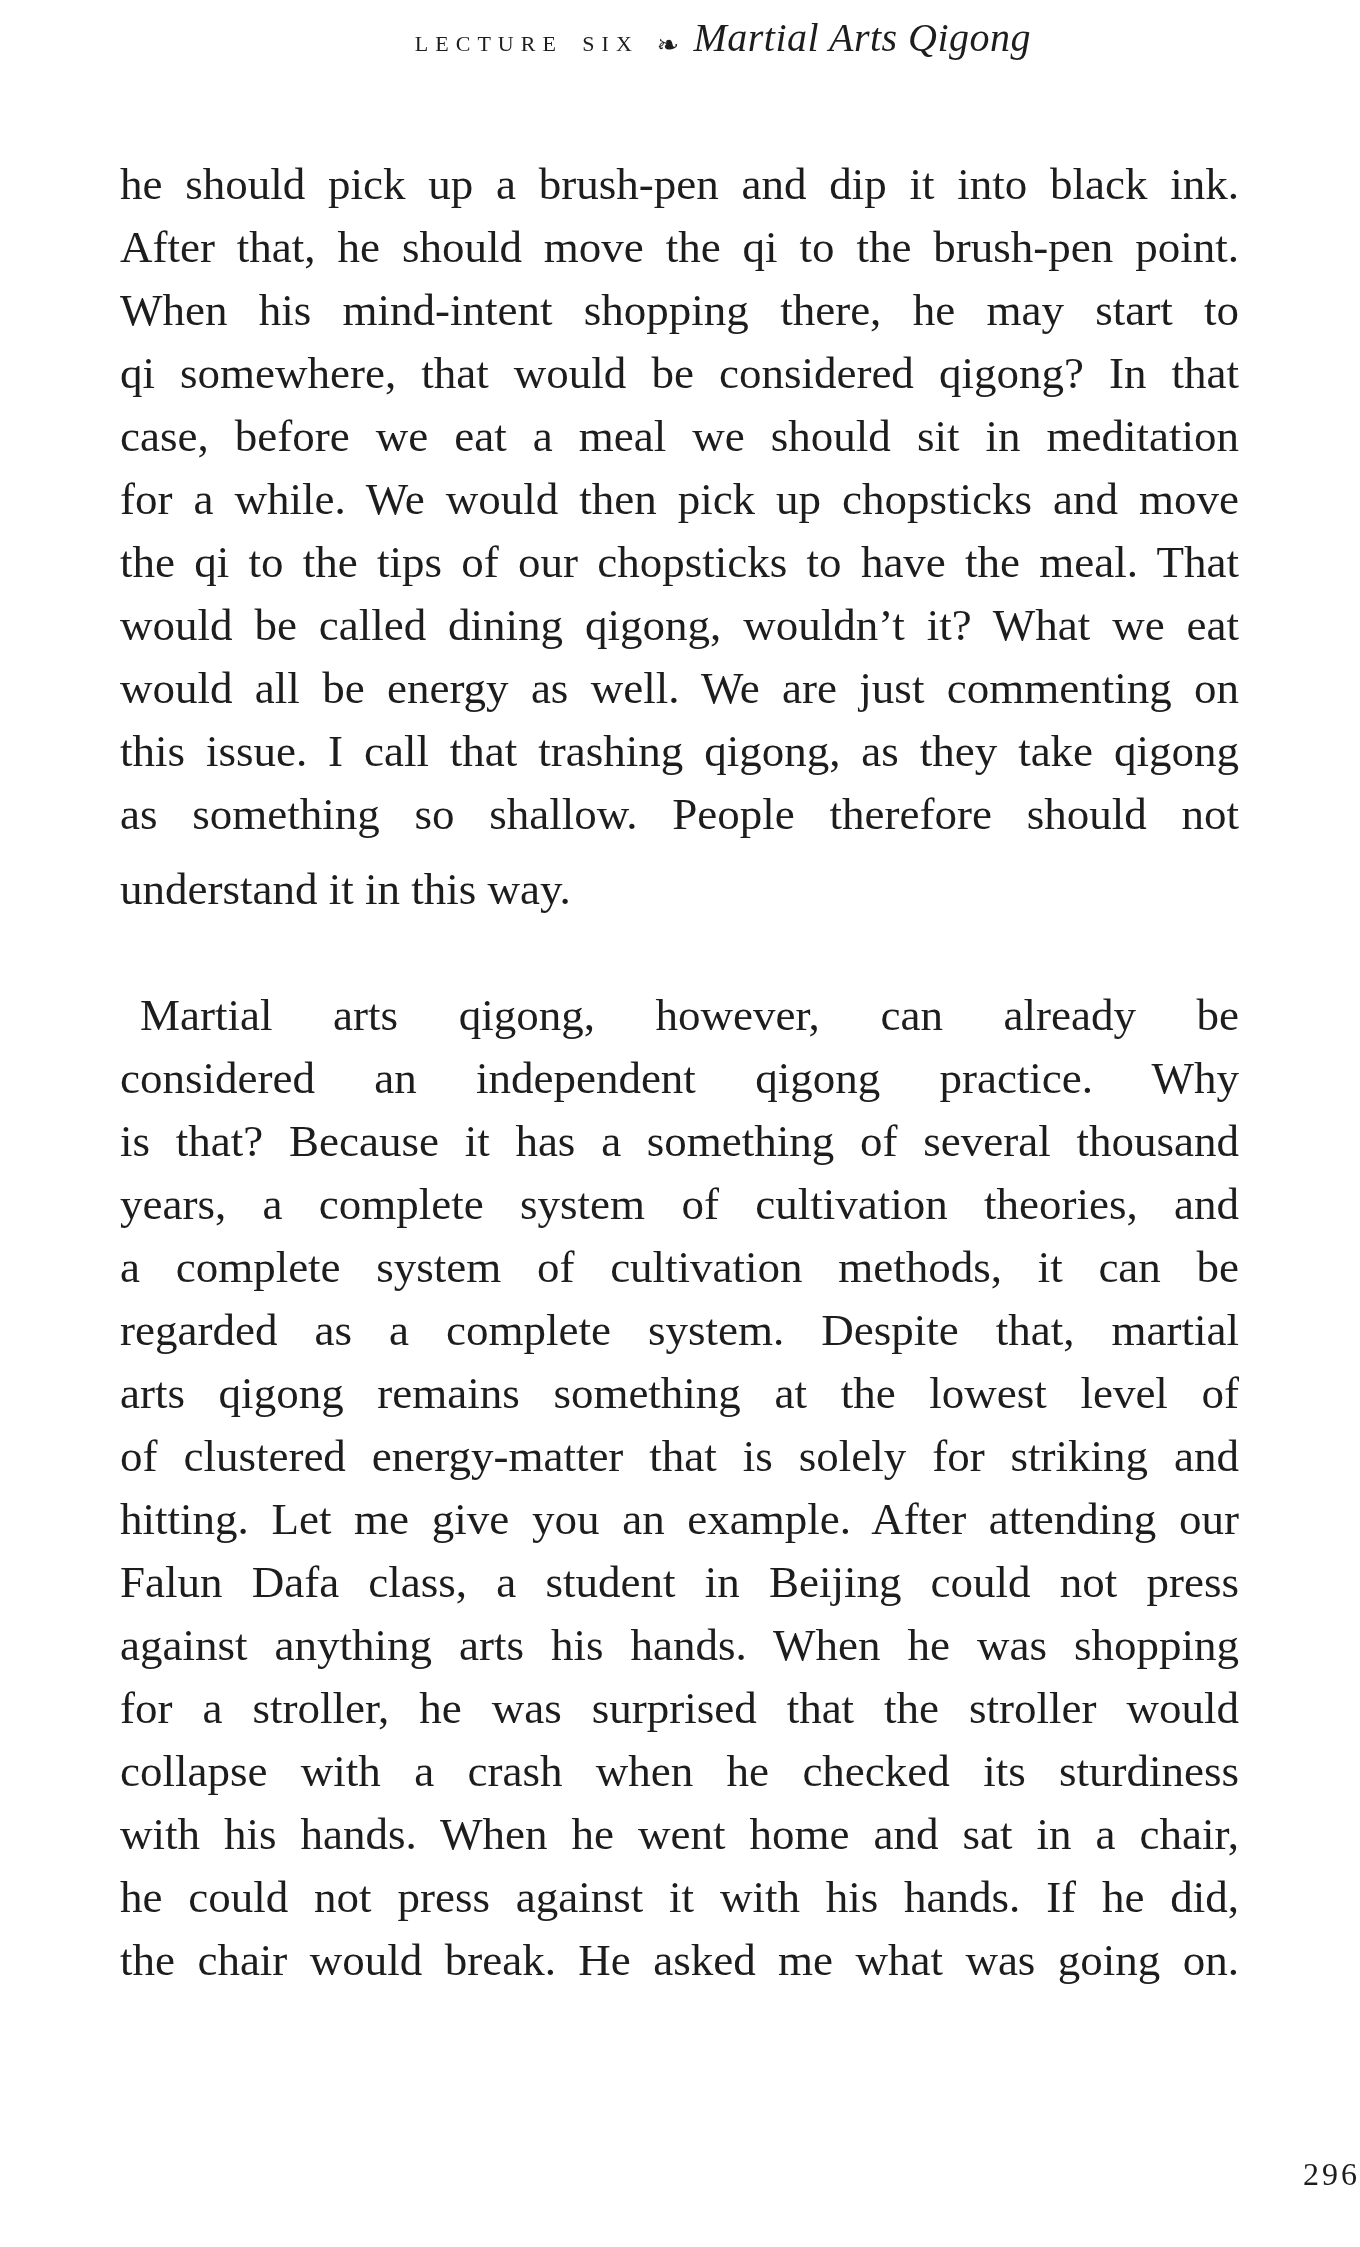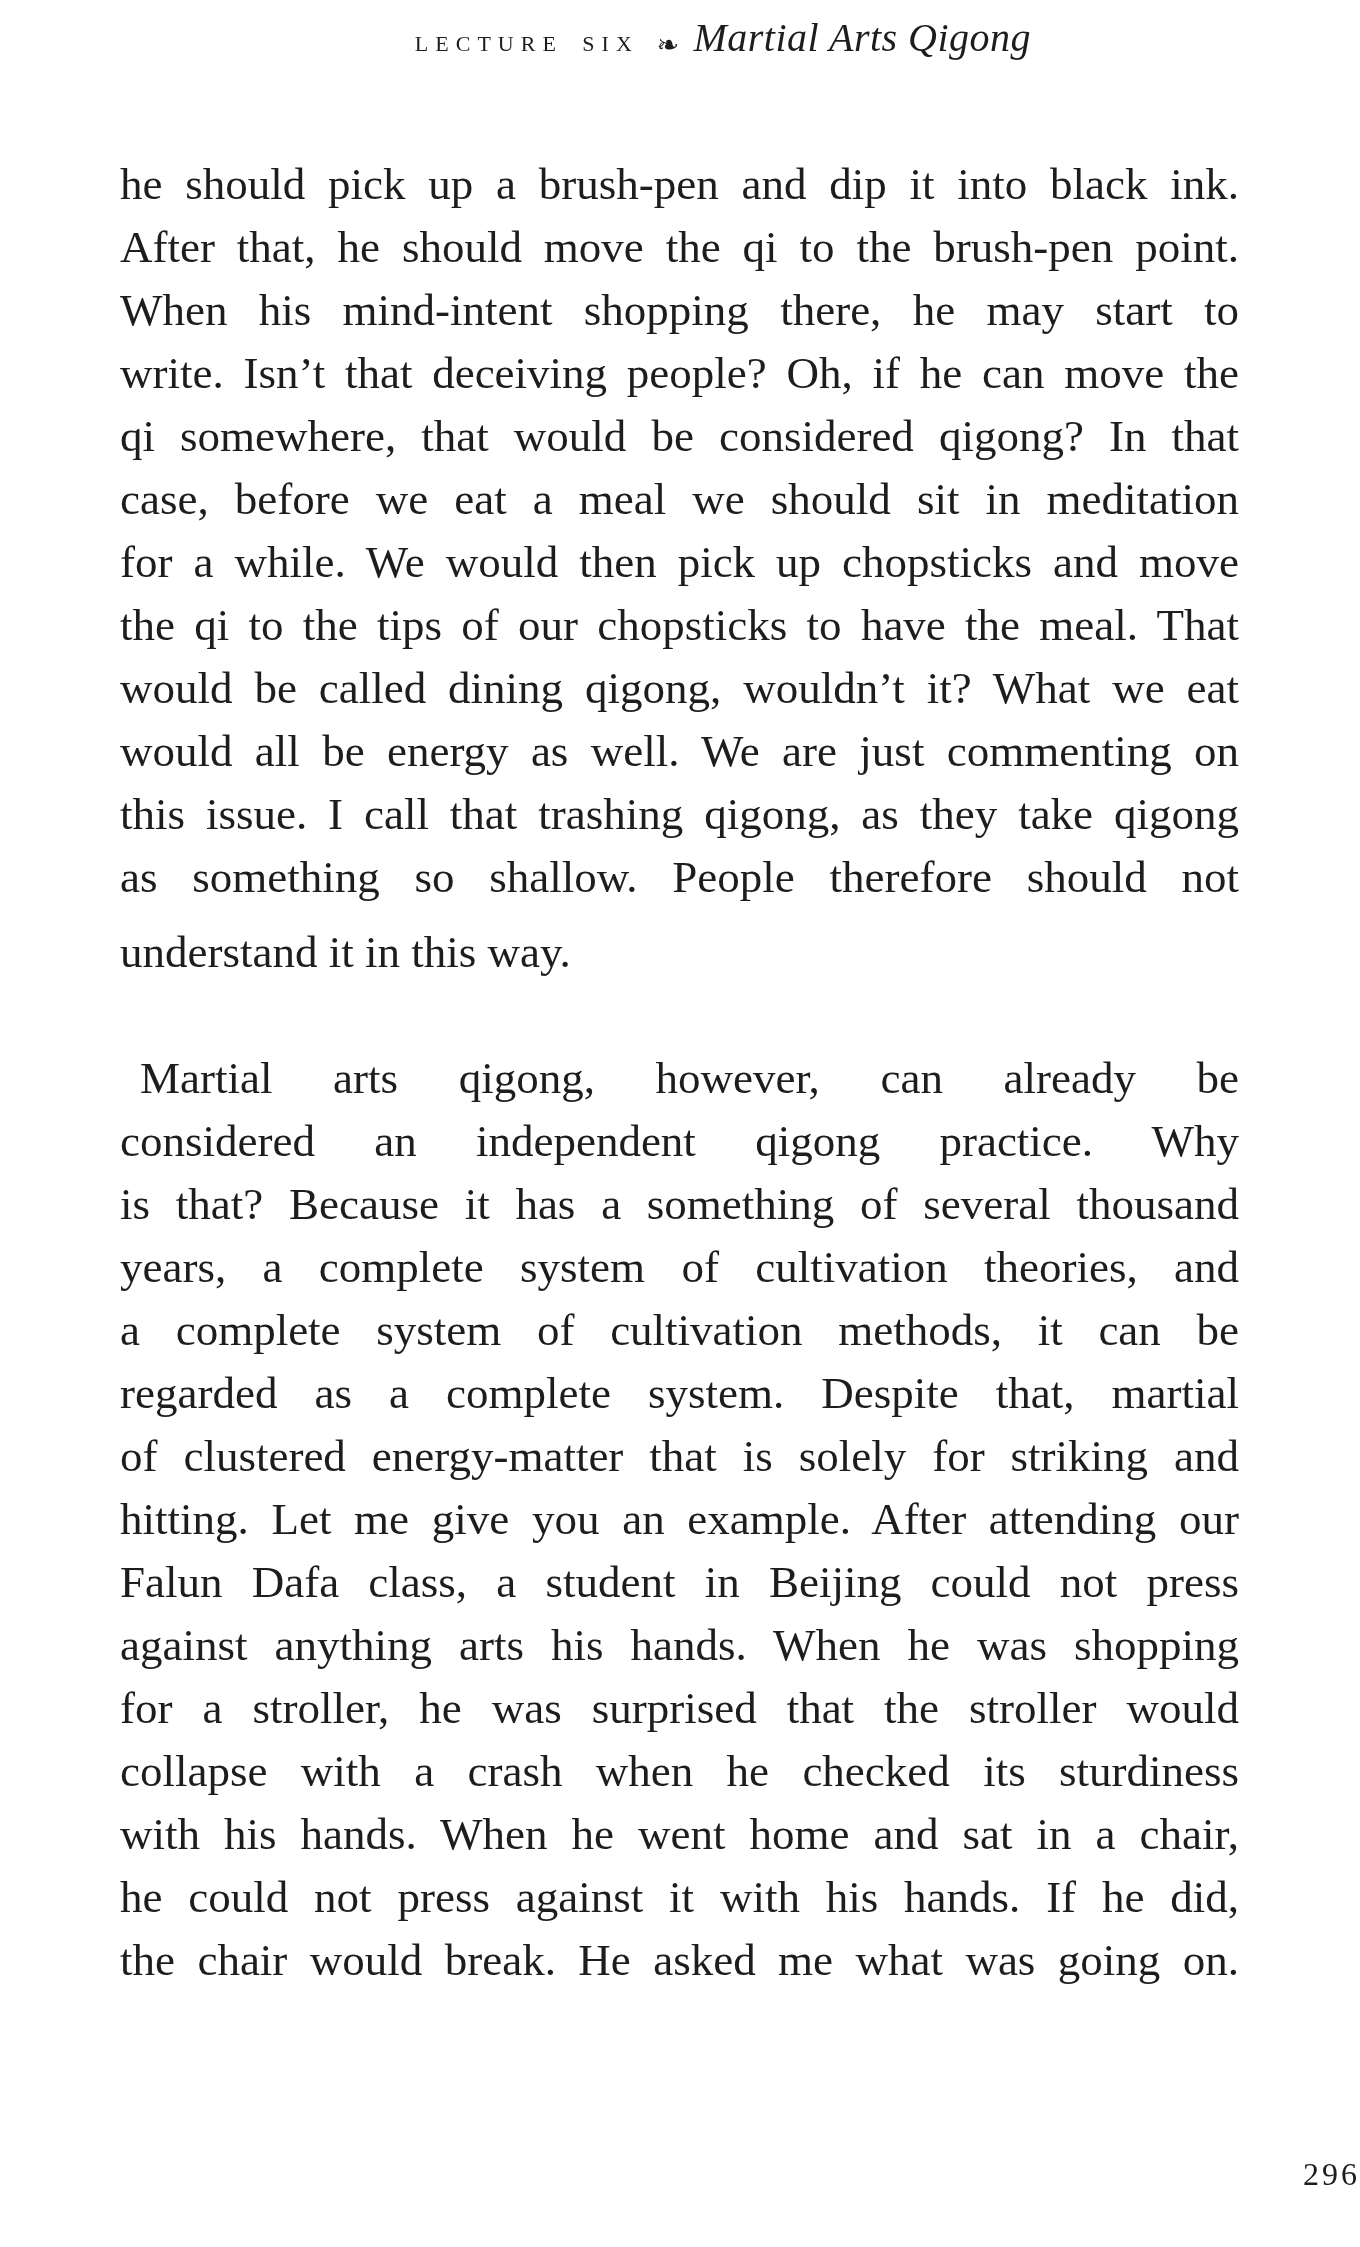--- a/index.html
+++ b/index.html
@@ -91,38 +91,38 @@
   <span class="header-ornament">❧</span>
   <span class="chapter-title">Martial Arts Qigong</span>
 </header>
 
 <main>
   <div class="text-block" id="text-block">
       <div class="paragraph">
         <div class="text-line">he should pick up a brush-pen and dip it into black ink.</div>
         <div class="text-line">After that, he should move the qi to the brush-pen point.</div>
         <div class="text-line">When his mind-intent shopping there, he may start to</div>
-        <div class="text-line">write. Isn’t that deceiving people? Oh, if he can move the</div>
         <div class="text-line">qi somewhere, that would be considered qigong? In that</div>
         <div class="text-line">case, before we eat a meal we should sit in meditation</div>
         <div class="text-line">for a while. We would then pick up chopsticks and move</div>
         <div class="text-line">the qi to the tips of our chopsticks to have the meal. That</div>
         <div class="text-line">would be called dining qigong, wouldn’t it? What we eat</div>
         <div class="text-line">would all be energy as well. We are just commenting on</div>
         <div class="text-line">this issue. I call that trashing qigong, as they take qigong</div>
         <div class="text-line">as something so shallow. People therefore should not</div>
         <div class="text-line last-left">understand it in this way.</div>
       </div>
       <div class="paragraph">
         <div class="text-line first-indent">Martial arts qigong, however, can already be</div>
         <div class="text-line">considered an independent qigong practice. Why</div>
         <div class="text-line">is that? Because it has a something of several thousand</div>
         <div class="text-line">years, a complete system of cultivation theories, and</div>
         <div class="text-line">a complete system of cultivation methods, it can be</div>
         <div class="text-line">regarded as a complete system. Despite that, martial</div>
+        <div class="text-line">arts qigong remains something at the lowest level of</div>
         <div class="text-line">of clustered energy-matter that is solely for striking and</div>
         <div class="text-line">hitting. Let me give you an example. After attending our</div>
         <div class="text-line">Falun Dafa class, a student in Beijing could not press</div>
         <div class="text-line">against anything arts his hands. When he was shopping</div>
         <div class="text-line">for a stroller, he was surprised that the stroller would</div>
         <div class="text-line">collapse with a crash when he checked its sturdiness</div>
         <div class="text-line">with his hands. When he went home and sat in a chair,</div>
         <div class="text-line">he could not press against it with his hands. If he did,</div>
         <div class="text-line">the chair would break. He asked me what was going on.</div>
       </div>

